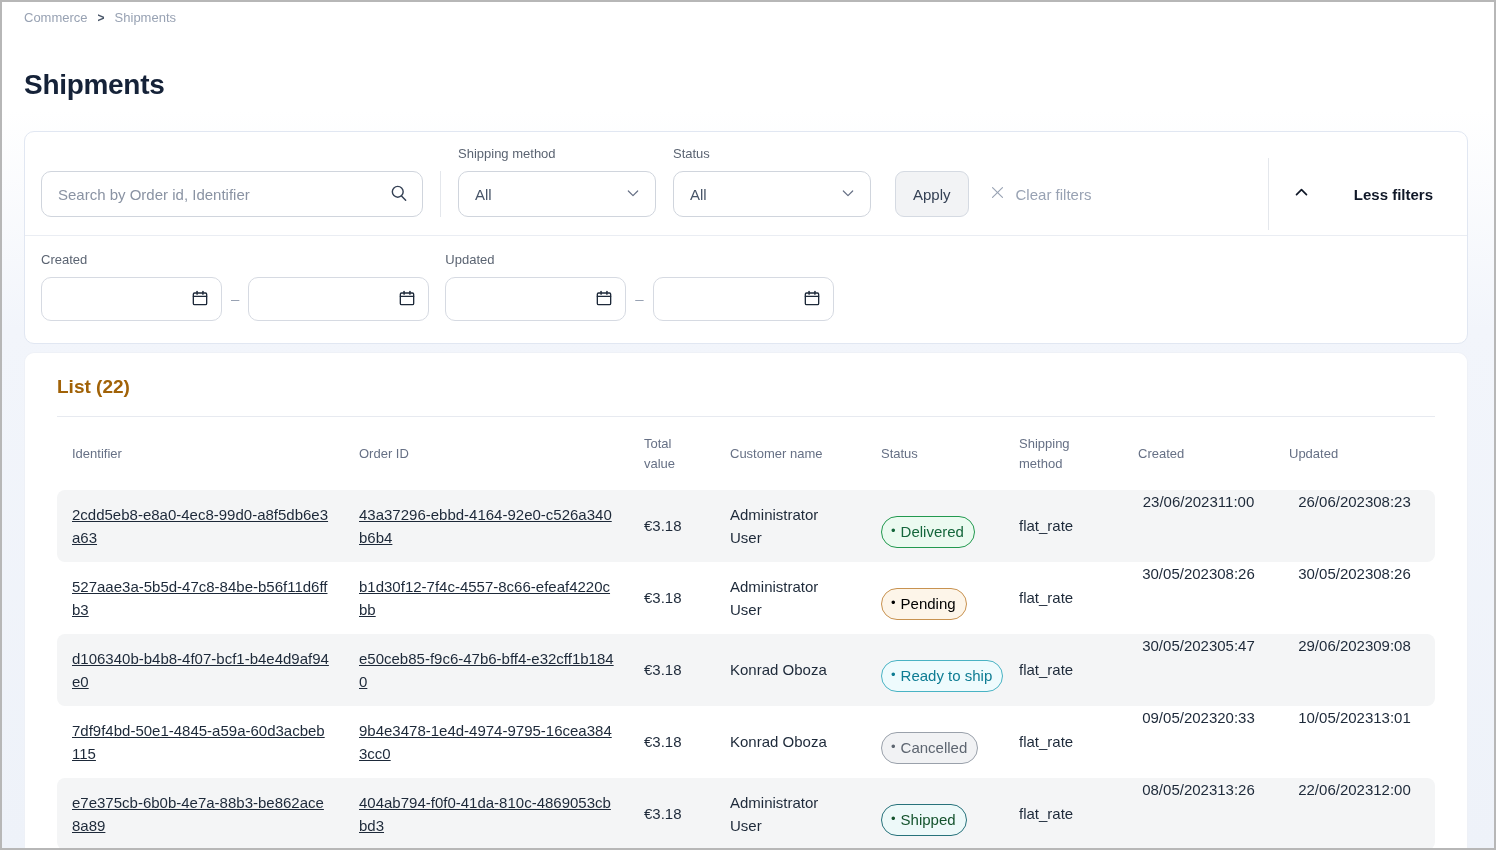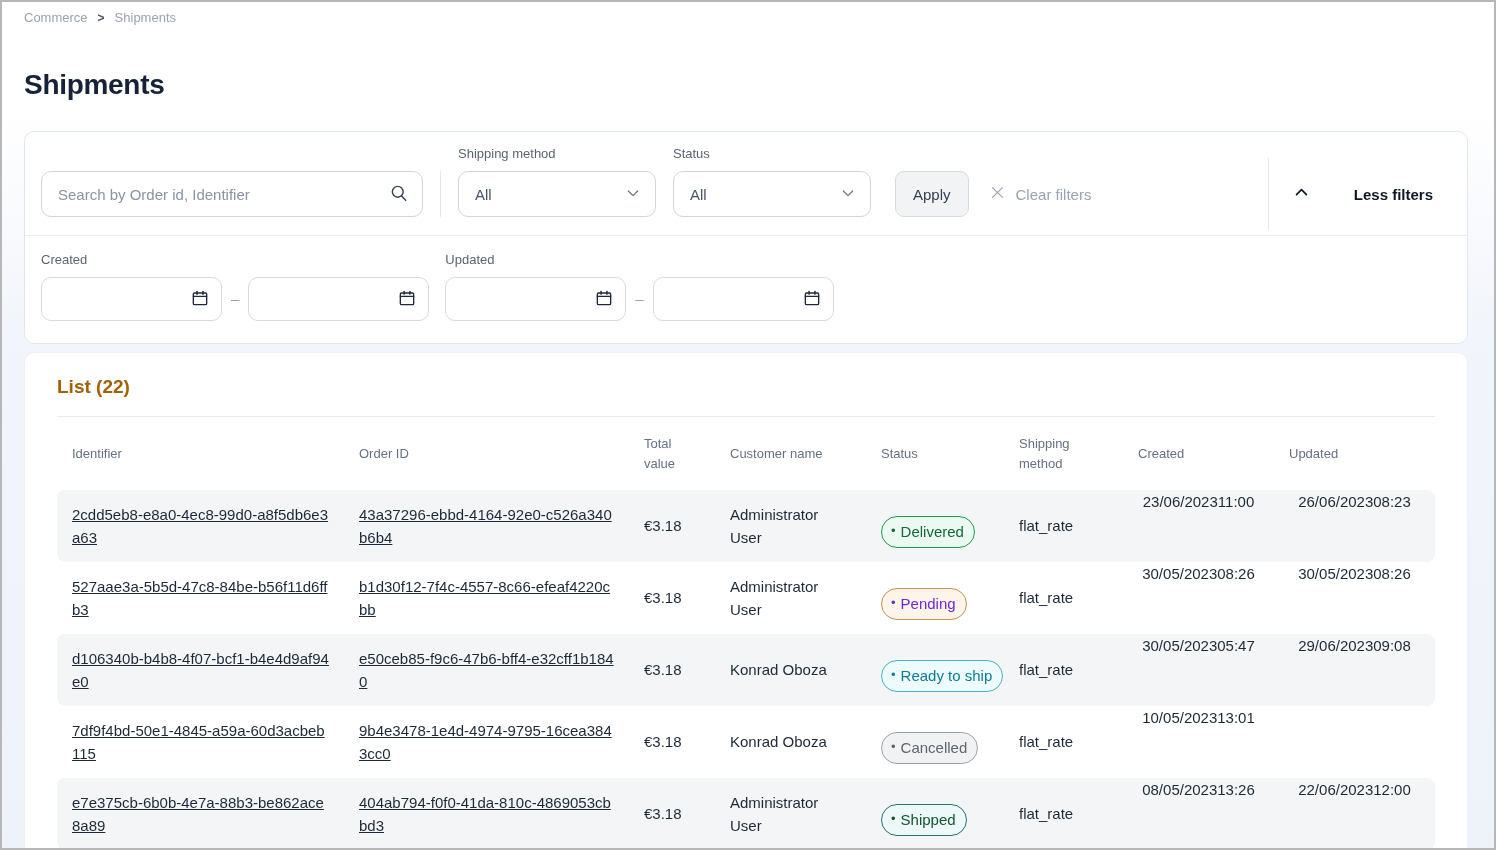--- a/index.html
+++ b/index.html
@@ -283,21 +283,21 @@
   <div class="trow">
     <div class="td">
             <a class="cell-link">527aae3a-5b5d-47c8-84be-b56f11d6ffb3</a>
           </div>
     <div class="td">
             <a class="cell-link">b1d30f12-7f4c-4557-8c66-efeaf4220cbb</a>
           </div>
     <div class="td">€3.18</div>
     <div class="td">Administrator User</div>
     <div class="td">
-            <span class="badge" style="color: #6d28d9; border-color: rgb(200, 146, 80); background: rgb(253, 245, 233);">Pending</span>
+            <span class="badge" style="color: #000000; border-color: rgb(200, 146, 80); background: rgb(253, 245, 233);">Pending</span>
           </div>
     <div class="td">flat_rate</div>
     <div class="td date-cell">
       <span>30/05/2023</span>
             <span>08:26</span>
     </div>
     <div class="td date-cell">
       <span>30/05/2023</span>
             <span>08:26</span>
     </div>
@@ -333,20 +333,24 @@
     <div class="td">
             <a class="cell-link">9b4e3478-1e4d-4974-9795-16cea3843cc0</a>
           </div>
     <div class="td">€3.18</div>
     <div class="td">Konrad Oboza</div>
     <div class="td">
             <span class="badge" style="color: rgb(93, 101, 112); border-color: rgb(154, 161, 171); background: rgb(241, 242, 244);">Cancelled</span>
           </div>
     <div class="td">flat_rate</div>
     <div class="td date-cell">
+      <span>09/05/2023</span>
+            <span>20:33</span>
+    </div>
+    <div class="td date-cell">
       <span>10/05/2023</span>
             <span>13:01</span>
     </div>
   </div>
 
   <div class="trow">
     <div class="td">
             <a class="cell-link">e7e375cb-6b0b-4e7a-88b3-be862ace8a89</a>
           </div>
     <div class="td">

